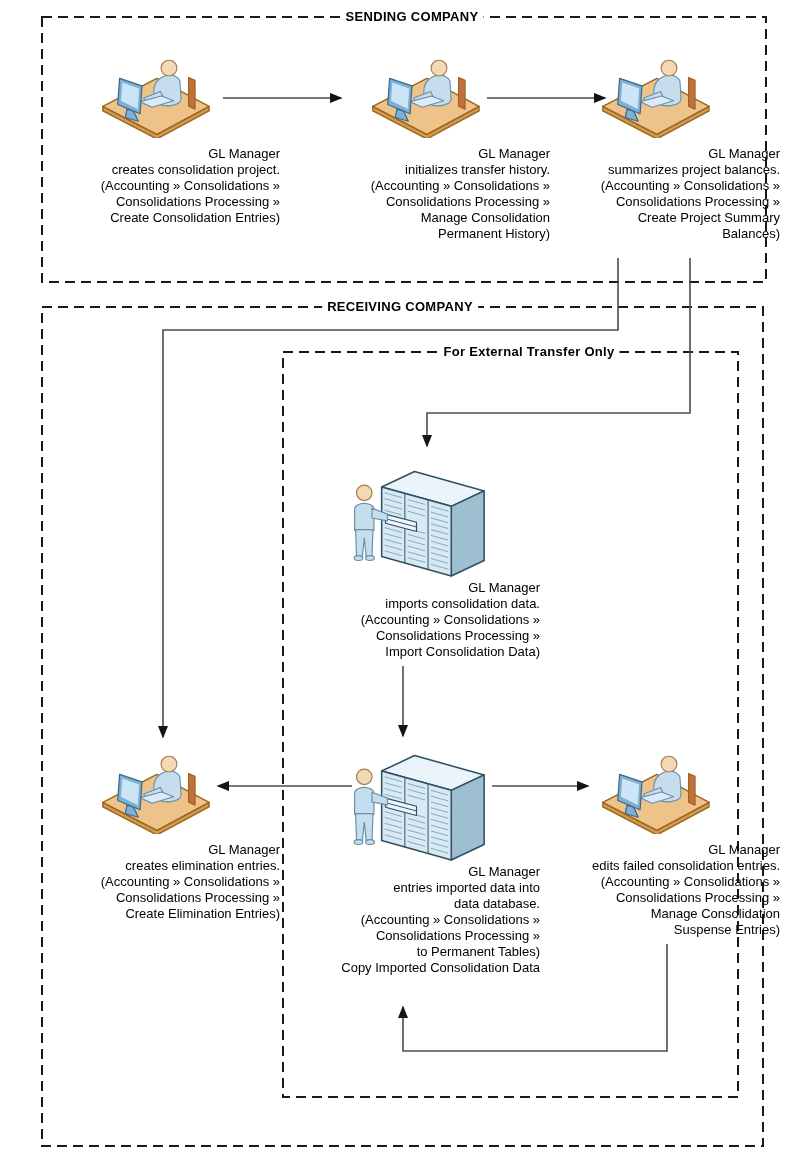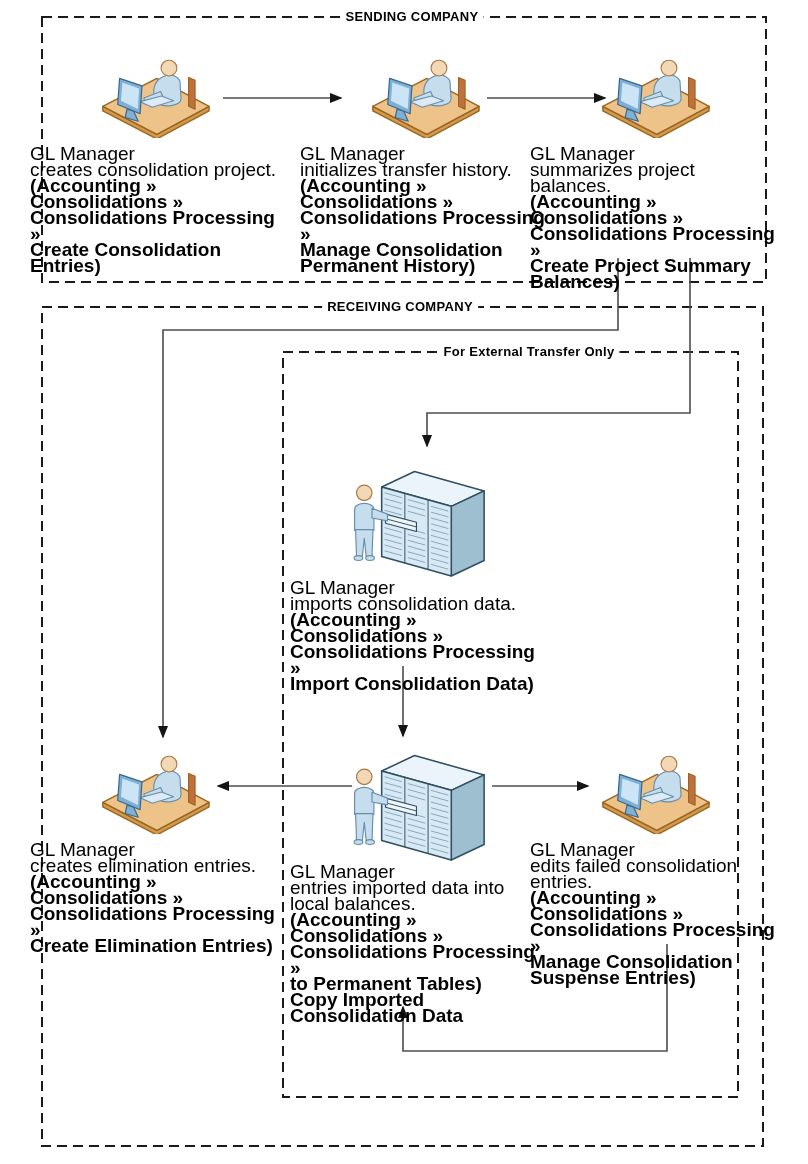--- a/index.html
+++ b/index.html
@@ -9,24 +9,24 @@
     font-family:"Liberation Sans",sans-serif;color:#000;
   }
   .overlay{position:absolute;left:0;top:0;}
   .box-dash{fill:none;stroke:var(--border,#1a1a1a);stroke-width:2;stroke-dasharray:10 6;}
   .conn{fill:none;stroke:var(--connector,#4d4d4d);stroke-width:1.6;}
   .box-label{
     position:absolute;transform:translateX(-50%);
     background:var(--background,#fff);padding:0 5px;
     font-size:13px;line-height:16px;font-weight:bold;letter-spacing:.3px;white-space:nowrap;
   }
-  .node{position:absolute;text-align:left;font-size:19px;line-height:16px;}
+  .node{position:absolute;text-align:right;font-size:13px;line-height:16px;}
   .node .icon{display:block;margin:0 auto 8px auto;}
   .node .icon.servers{margin-bottom:3px;}
-  .path-lines div{font-weight:bold;}
+  .path-lines div{font-weight:normal;}
   
   .f-desk{fill:var(--desk,#edc38a);stroke:var(--desk-outline,#9b651e);stroke-width:1.5;stroke-linejoin:round;}
   .f-desk-edge{fill:var(--desk-edge,#d19a4f);stroke:var(--desk-outline,#9b651e);stroke-width:1.5;stroke-linejoin:round;}
   .f-chair{fill:var(--chair,#c0703c);stroke:var(--desk-outline,#9b651e);stroke-width:1.2;stroke-linejoin:round;}
   .f-person{fill:var(--person,#c6ddee);stroke:var(--person-outline,#678fa9);stroke-width:1.2;stroke-linejoin:round;}
   .f-skin{fill:var(--skin,#f2d8b4);stroke:var(--skin-outline,#a57c48);stroke-width:1.2;}
   .f-kbd{fill:var(--keyboard,#dcebf7);stroke:var(--person-outline,#678fa9);stroke-width:1.2;stroke-linejoin:round;}
   .f-monitor{fill:var(--monitor,#7fafd3);stroke:var(--monitor-outline,#39688f);stroke-width:1.3;stroke-linejoin:round;}
   .f-screen{fill:var(--screen,#cce5f6);stroke:none;}
   .f-srv-front{fill:var(--server-front,#d8e9f3);stroke:var(--server-outline,#2f4f63);stroke-width:1.6;stroke-linejoin:round;}
@@ -159,21 +159,21 @@
       </div>
   </div>
 
   <div class="node" style="left:290px;top:740px;width:250px;">
     <svg class="icon servers" width="145" height="121" viewBox="0 0 150 125">
         <use href="#sym-person-servers"></use>
       </svg>
     <div>GL Manager</div>
     <div>
         <div>entries imported data into</div>
-        <div>local balances.</div>
+        <div>data database.</div>
       </div>
     <div class="path-lines">
         <div>(Accounting » Consolidations »</div>
         <div>Consolidations Processing »</div>
         <div>to Permanent Tables)</div>
         <div>Copy Imported Consolidation Data</div>
       </div>
   </div>
 
   <div class="node" style="left:30px;top:752px;width:250px;">

